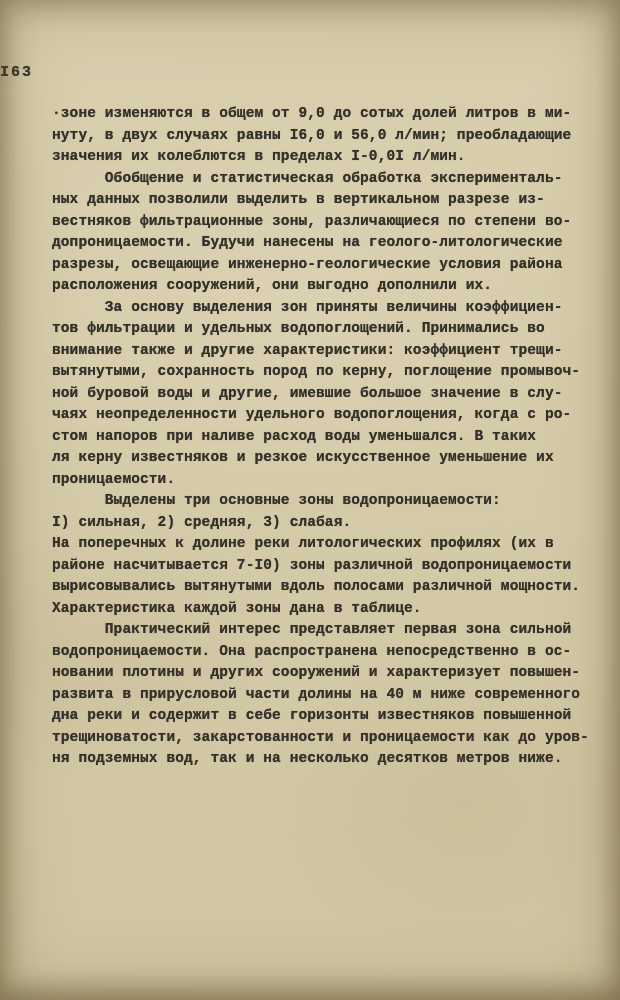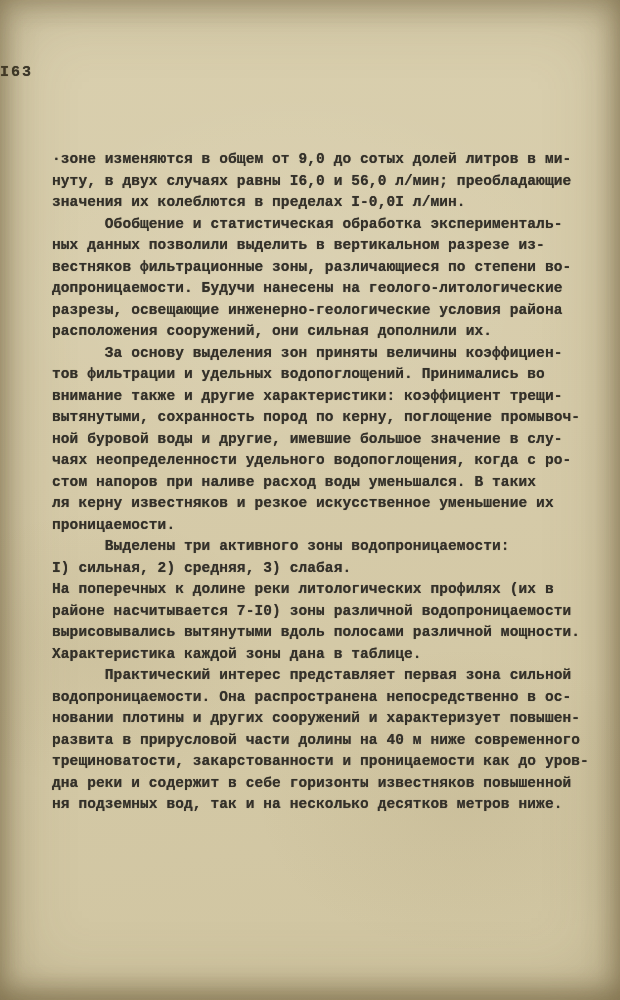--- a/index.html
+++ b/index.html
@@ -48,21 +48,20 @@
     color: #3a362c;
     text-shadow: 0 0 0.7px rgba(58, 54, 44, 0.85);
   }
 
   .text-block {
     position: absolute;
     top: 103px;
     left: 52px;
     right: 30px;
     color: #34312a;
-    margin-top: 46px;
   }
 
   .line {
     white-space: pre;
     font-size: 14.5px;
     line-height: 21.5px;
     font-weight: 700;
     letter-spacing: 0.1px;
     text-shadow: 0 0 0.7px rgba(52, 49, 42, 0.8);
   }
@@ -74,37 +73,37 @@
   <div class="page-number">I63</div>
   <div class="text-block">
       <div class="line">·зоне изменяются в общем от 9,0 до сотых долей литров в ми-</div>
       <div class="line">нуту, в двух случаях равны I6,0 и 56,0 л/мин; преобладающие</div>
       <div class="line">значения их колеблются в пределах I-0,0I л/мин.</div>
       <div class="line">      Обобщение и статистическая обработка эксперименталь-</div>
       <div class="line">ных данных позволили выделить в вертикальном разрезе из-</div>
       <div class="line">вестняков фильтрационные зоны, различающиеся по степени во-</div>
       <div class="line">допроницаемости. Будучи нанесены на геолого-литологические</div>
       <div class="line">разрезы, освещающие инженерно-геологические условия района</div>
-      <div class="line">расположения сооружений, они сильная дополнили их.</div>
+      <div class="line">расположения сооружений, они выгодно дополнили их.</div>
       <div class="line">      За основу выделения зон приняты величины коэффициен-</div>
       <div class="line">тов фильтрации и удельных водопоглощений. Принимались во</div>
       <div class="line">внимание также и другие характеристики: коэффициент трещи-</div>
       <div class="line">вытянутыми, сохранность пород по керну, поглощение промывоч-</div>
       <div class="line">ной буровой воды и другие, имевшие большое значение в слу-</div>
       <div class="line">чаях неопределенности удельного водопоглощения, когда с ро-</div>
       <div class="line">стом напоров при наливе расход воды уменьшался. В таких</div>
       <div class="line">ля керну известняков и резкое искусственное уменьшение их</div>
       <div class="line">проницаемости.</div>
-      <div class="line">      Выделены три активного зоны водопроницаемости:</div>
+      <div class="line">      Выделены три основные зоны водопроницаемости:</div>
       <div class="line">I) сильная, 2) средняя, 3) слабая.</div>
       <div class="line">На поперечных к долине реки литологических профилях (их в</div>
       <div class="line">районе насчитывается 7-I0) зоны различной водопроницаемости</div>
       <div class="line">вырисовывались вытянутыми вдоль полосами различной мощности.</div>
       <div class="line">Характеристика каждой зоны дана в таблице.</div>
       <div class="line">      Практический интерес представляет первая зона сильной</div>
       <div class="line">водопроницаемости. Она распространена непосредственно в ос-</div>
       <div class="line">новании плотины и других сооружений и характеризует повышен-</div>
       <div class="line">развита в прирусловой части долины на 40 м ниже современного</div>
+      <div class="line">дна реки и содержит в себе горизонты известняков повышенной</div>
       <div class="line">трещиноватости, закарстованности и проницаемости как до уров-</div>
-      <div class="line">дна реки и содержит в себе горизонты известняков повышенной</div>
       <div class="line">ня подземных вод, так и на несколько десятков метров ниже.</div>
     </div>
 </div>
 
 </body></html>

